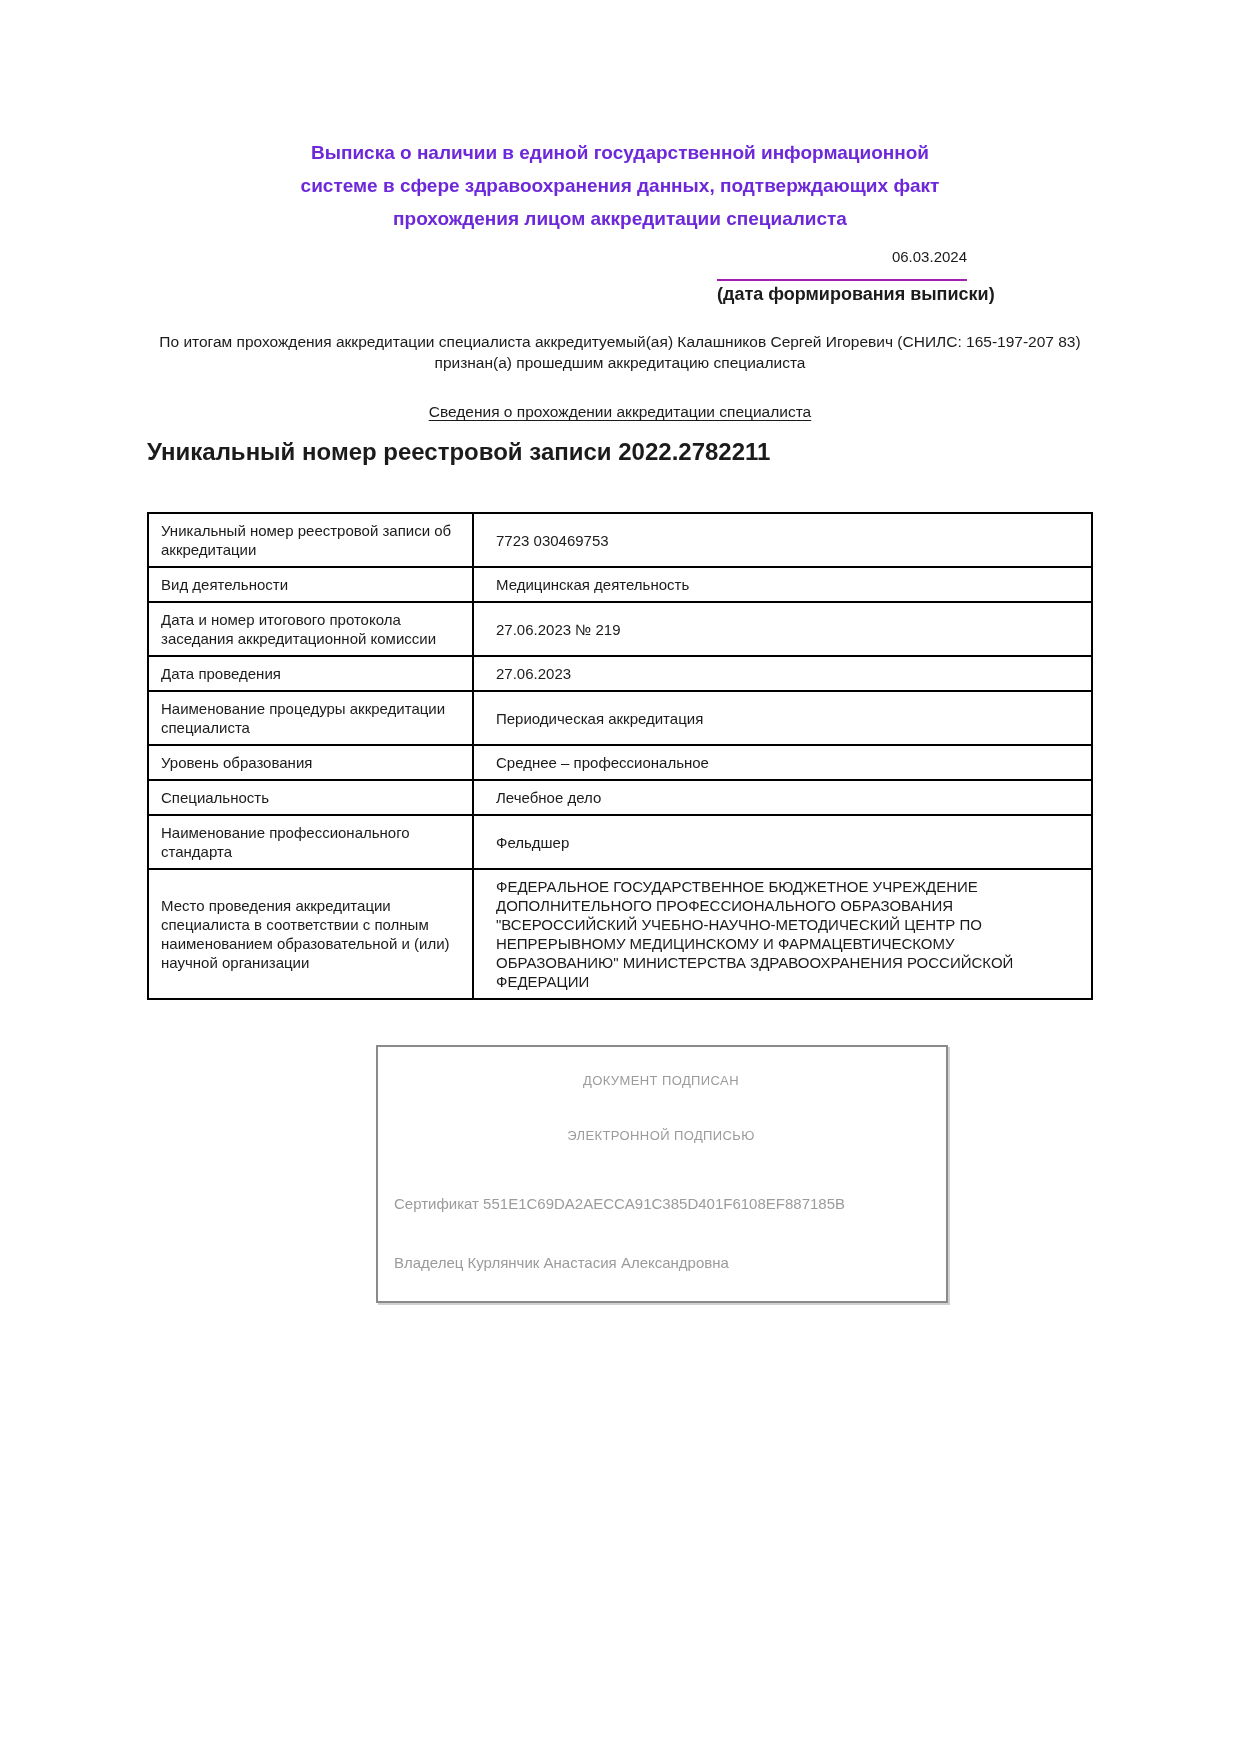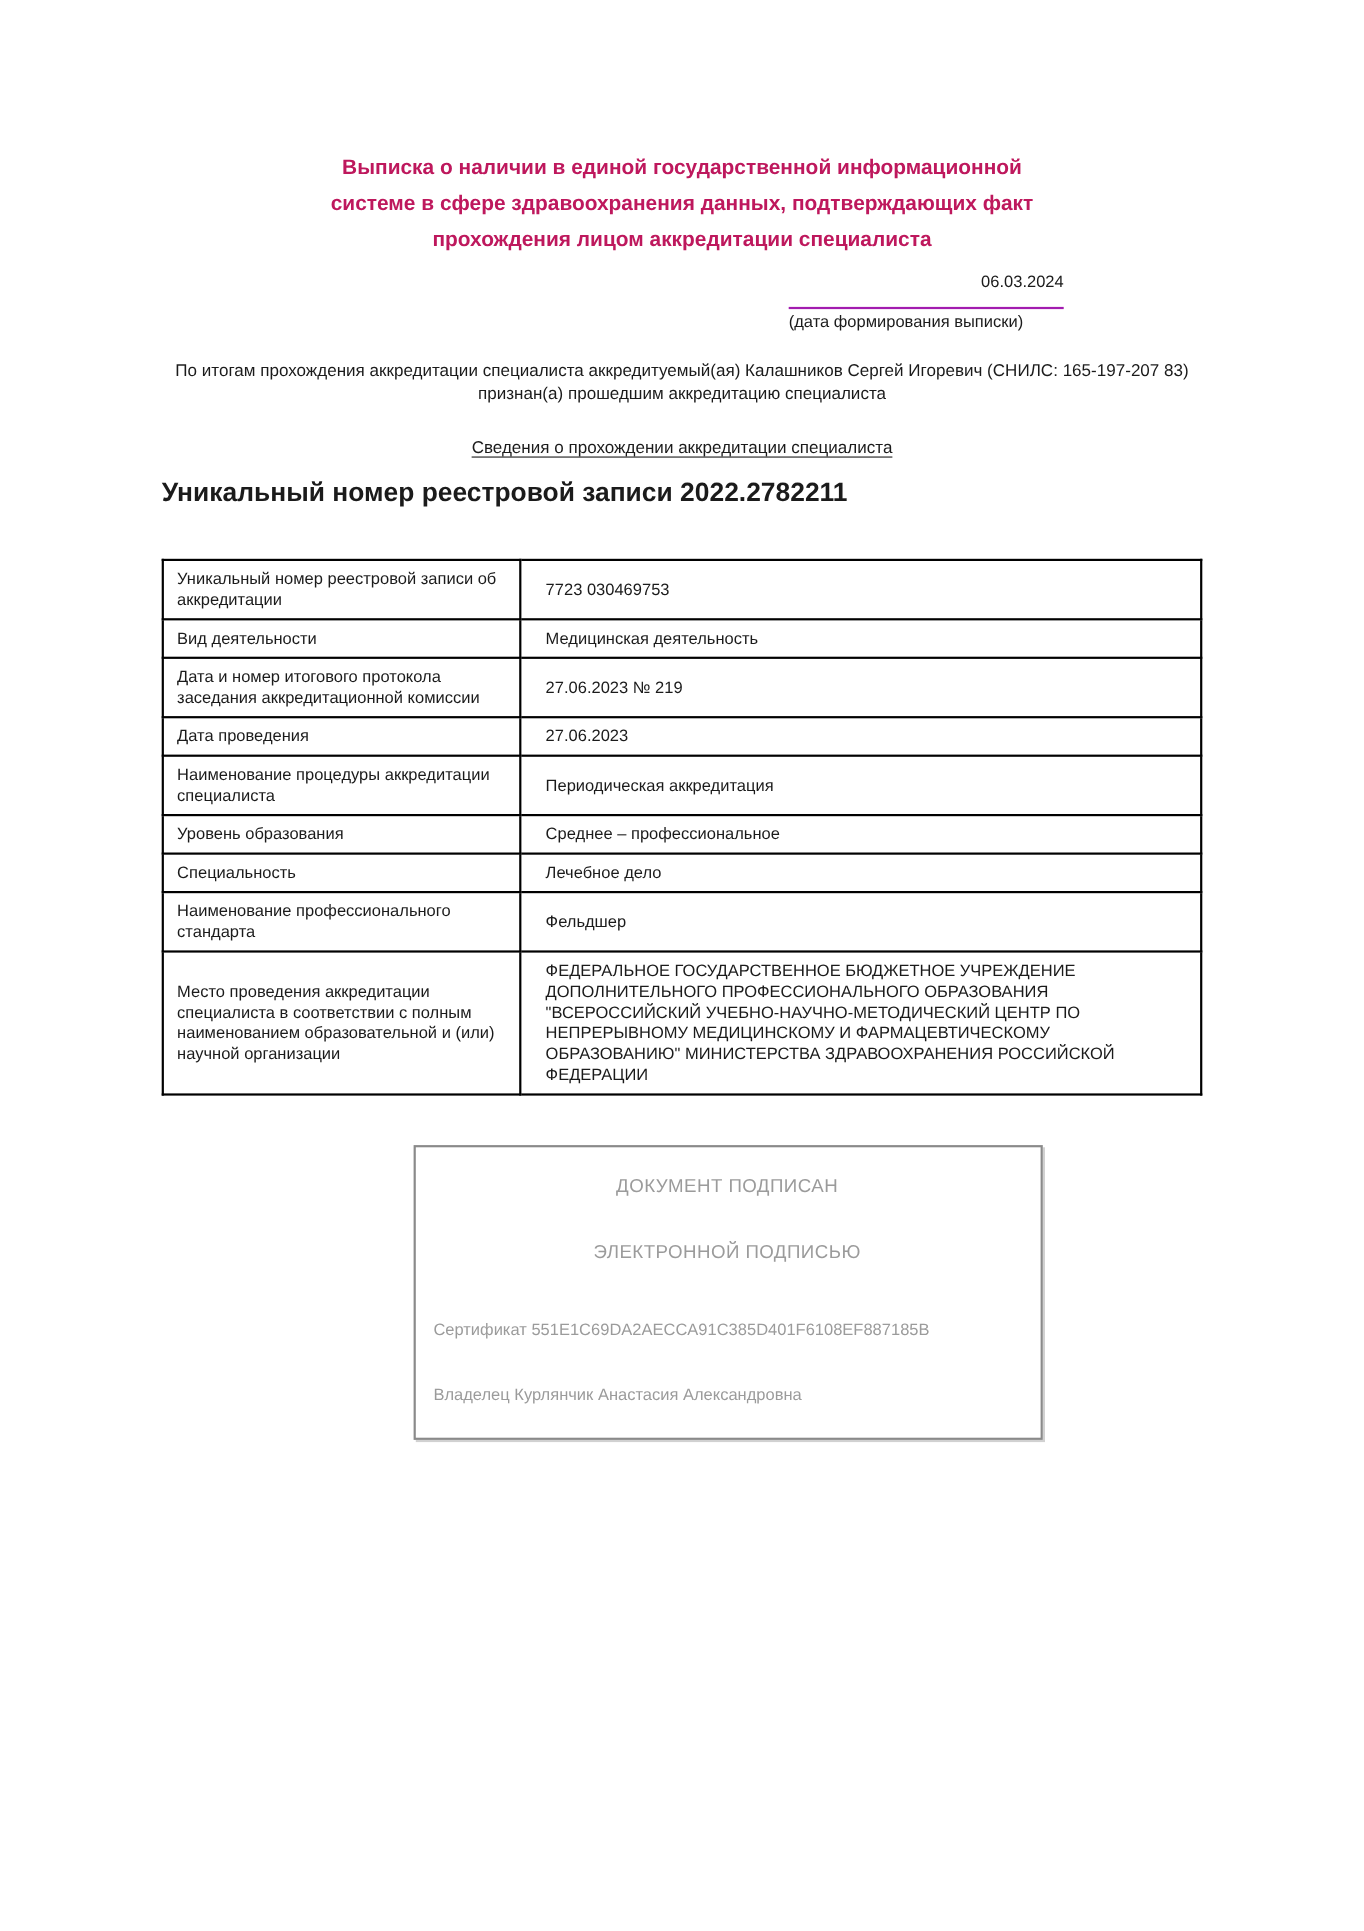--- a/index.html
+++ b/index.html
@@ -19,40 +19,41 @@
   .content {
     width: 946px;
     margin: 0 auto;
     padding-top: 136px;
   }
   .doc-title {
     text-align: center;
     font-weight: bold;
     font-size: 19px;
     line-height: 33px;
-    color: #be185d;
+    color: #6d28d9;
   }
   .date-block {
     width: 250px;
     margin-left: 570px;
     margin-top: 13px;
   }
   .date-value {
     display: block;
     text-align: right;
     font-size: 15px;
     padding-bottom: 14px;
     border-bottom: 2px solid #a21caf;
   }
   .date-caption {
     display: block;
-    text-align: left;
-    font-size: 15px;
+    text-align: right;
+    font-size: 18px;
     margin-top: 3px;
     white-space: nowrap;
+    font-weight: bold;
   }
   .intro {
     margin-top: 27px;
     text-align: center;
     font-size: 15.5px;
     line-height: 20.5px;
   }
   .section-heading {
     margin-top: 30px;
     text-align: center;
@@ -86,21 +87,21 @@
     margin-top: 45px;
     margin-left: 229px;
     width: 572px;
     border: 2px solid #8a8a8a;
     box-shadow: 2px 2px 0 rgba(0,0,0,0.18);
     color: #9b9b9b;
     padding: 26px 18px 30px 16px;
   }
   .sig-head {
     text-align: center;
-    font-size: 17px;
+    font-size: 13px;
     letter-spacing: 0.4px;
   }
   .sig-head + .sig-head { margin-top: 40px; }
   .sig-line {
     font-size: 15px;
     margin-top: 42px;
   }
   .sig-line.first { margin-top: 52px; }
 </style>
 </head>

